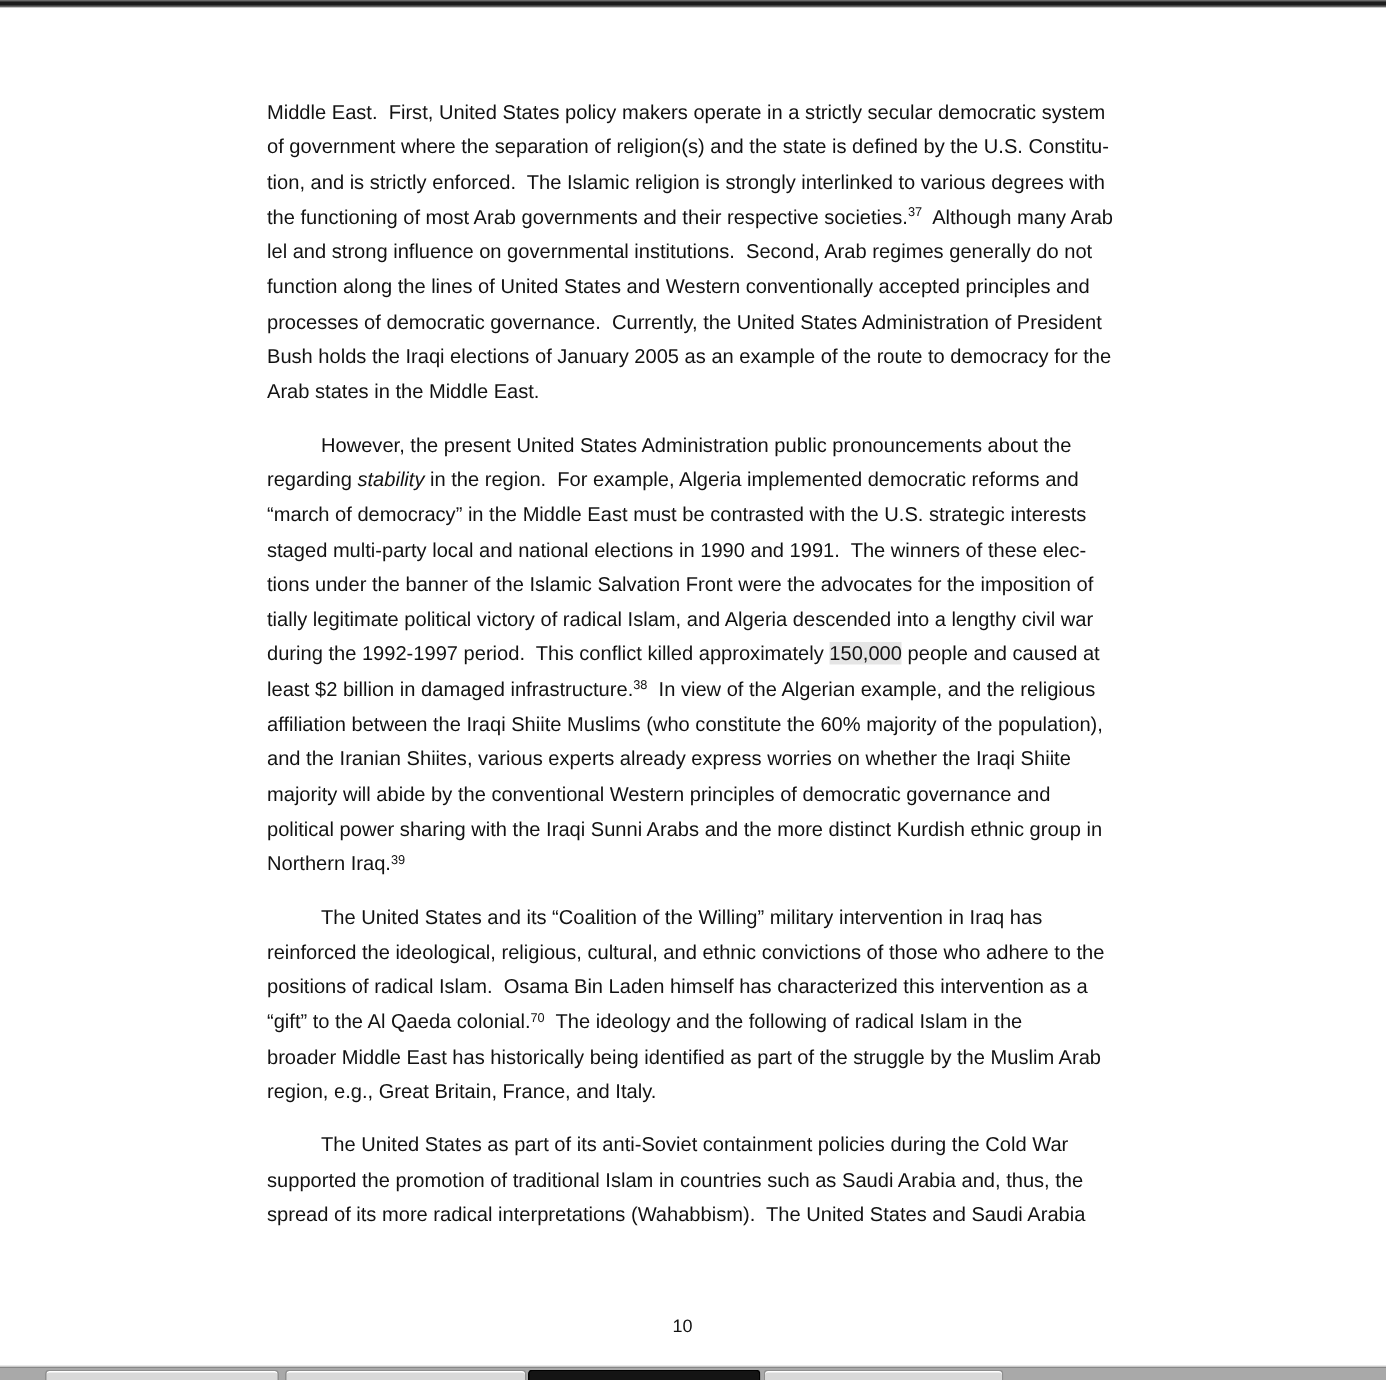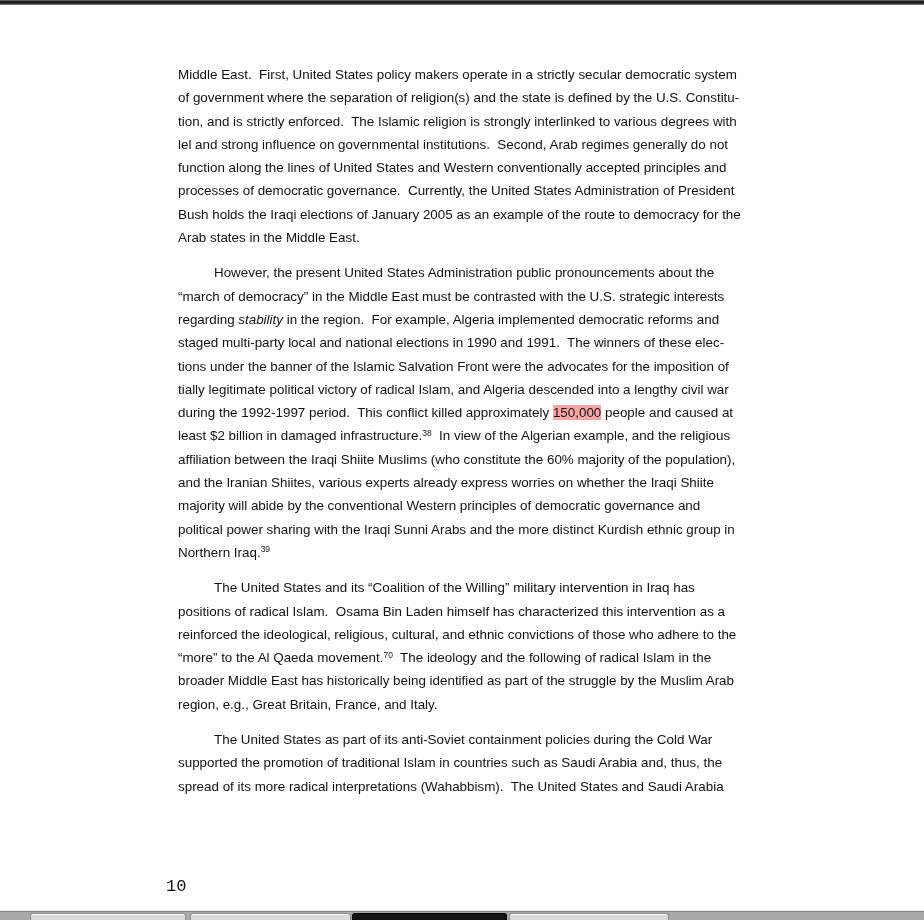--- a/index.html
+++ b/index.html
@@ -25,21 +25,21 @@
   .line {
     white-space: pre;
     line-height: 23.3px; height: 23.3px;
   }
   .line.indent { padding-left: 36px; }
   .sup { font-size: 8.5px; position: relative; top: -4.5px; }
   .it { font-style: italic; }
   .hl { background: #a5c6e4; }
   .page-num {
     position: absolute; top: 877px; left: 166px; width: 578px;
-    font-size: 17px; color: #121212; font-family: Liberation Mono, monospace;
+    text-align: center; font-size: 12px; color: #121212;
   }
   .taskbar {
     position: absolute; bottom: 0; left: 0;
     width: 924px; height: 9px;
     background: #a9a9a9;
     border-top: 1px solid #e9e9e9;
     box-shadow: inset 0 1px 0 #878787;
   }
   .tb-btn {
     position: absolute; bottom: 0; height: 7px;
@@ -63,46 +63,47 @@
 </head>
 <body>
 
 <div class="top-bar"></div>
 
 <div class="doc">
     <div class="para">
       <div class="line"><span>Middle East.  First, United States policy makers operate in a strictly secular democratic system</span></div>
       <div class="line"><span>of government where the separation of religion(s) and the state is defined by the U.S. Constitu-</span></div>
       <div class="line"><span>tion, and is strictly enforced.  The Islamic religion is strongly interlinked to various degrees with</span></div>
+      <div class="line"><span>the functioning of most Arab governments and their respective societies.</span><span class="sup">37</span><span>  Although many Arab</span></div>
       <div class="line"><span>lel and strong influence on governmental institutions.  Second, Arab regimes generally do not</span></div>
       <div class="line"><span>function along the lines of United States and Western conventionally accepted principles and</span></div>
       <div class="line"><span>processes of democratic governance.  Currently, the United States Administration of President</span></div>
       <div class="line"><span>Bush holds the Iraqi elections of January 2005 as an example of the route to democracy for the</span></div>
       <div class="line"><span>Arab states in the Middle East.</span></div>
     </div>
     <div class="para">
       <div class="line indent"><span>However, the present United States Administration public pronouncements about the</span></div>
+      <div class="line"><span>regarding </span><span class="it">stability</span><span> in the region.  For example, Algeria implemented democratic reforms and</span></div>
       <div class="line"><span>“march of democracy” in the Middle East must be contrasted with the U.S. strategic interests</span></div>
-      <div class="line"><span>regarding </span><span class="it">stability</span><span> in the region.  For example, Algeria implemented democratic reforms and</span></div>
       <div class="line"><span>staged multi-party local and national elections in 1990 and 1991.  The winners of these elec-</span></div>
       <div class="line"><span>tions under the banner of the Islamic Salvation Front were the advocates for the imposition of</span></div>
       <div class="line"><span>tially legitimate political victory of radical Islam, and Algeria descended into a lengthy civil war</span></div>
-      <div class="line"><span>during the 1992-1997 period.  This conflict killed approximately </span><span class="hl" style="background: #fca5a5;">150,000</span><span> people and caused at</span></div>
+      <div class="line"><span>during the 1992-1997 period.  This conflict killed approximately </span><span class="hl" style="background: #e5e5e5;">150,000</span><span> people and caused at</span></div>
       <div class="line"><span>least $2 billion in damaged infrastructure.</span><span class="sup">38</span><span>  In view of the Algerian example, and the religious</span></div>
       <div class="line"><span>affiliation between the Iraqi Shiite Muslims (who constitute the 60% majority of the population),</span></div>
       <div class="line"><span>and the Iranian Shiites, various experts already express worries on whether the Iraqi Shiite</span></div>
       <div class="line"><span>majority will abide by the conventional Western principles of democratic governance and</span></div>
       <div class="line"><span>political power sharing with the Iraqi Sunni Arabs and the more distinct Kurdish ethnic group in</span></div>
       <div class="line"><span>Northern Iraq.</span><span class="sup">39</span></div>
     </div>
     <div class="para">
       <div class="line indent"><span>The United States and its “Coalition of the Willing” military intervention in Iraq has</span></div>
+      <div class="line"><span>reinforced the ideological, religious, cultural, and ethnic convictions of those who adhere to the</span></div>
       <div class="line"><span>positions of radical Islam.  Osama Bin Laden himself has characterized this intervention as a</span></div>
-      <div class="line"><span>reinforced the ideological, religious, cultural, and ethnic convictions of those who adhere to the</span></div>
-      <div class="line"><span>“more” to the Al Qaeda movement.</span><span class="sup">70</span><span>  The ideology and the following of radical Islam in the</span></div>
+      <div class="line"><span>“gift” to the Al Qaeda colonial.</span><span class="sup">70</span><span>  The ideology and the following of radical Islam in the</span></div>
       <div class="line"><span>broader Middle East has historically being identified as part of the struggle by the Muslim Arab</span></div>
       <div class="line"><span>region, e.g., Great Britain, France, and Italy.</span></div>
     </div>
     <div class="para">
       <div class="line indent"><span>The United States as part of its anti-Soviet containment policies during the Cold War</span></div>
       <div class="line"><span>supported the promotion of traditional Islam in countries such as Saudi Arabia and, thus, the</span></div>
       <div class="line"><span>spread of its more radical interpretations (Wahabbism).  The United States and Saudi Arabia</span></div>
     </div>
   </div>
 

